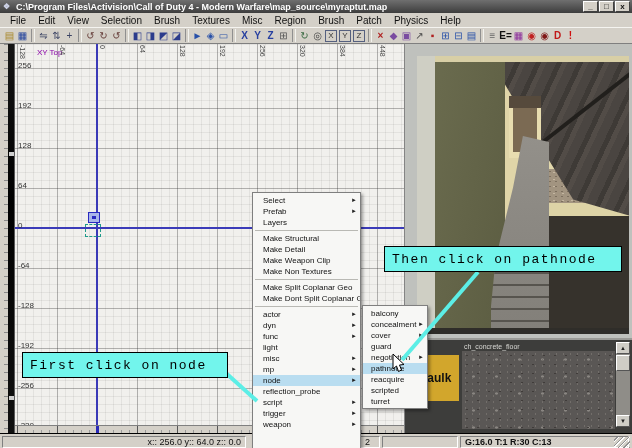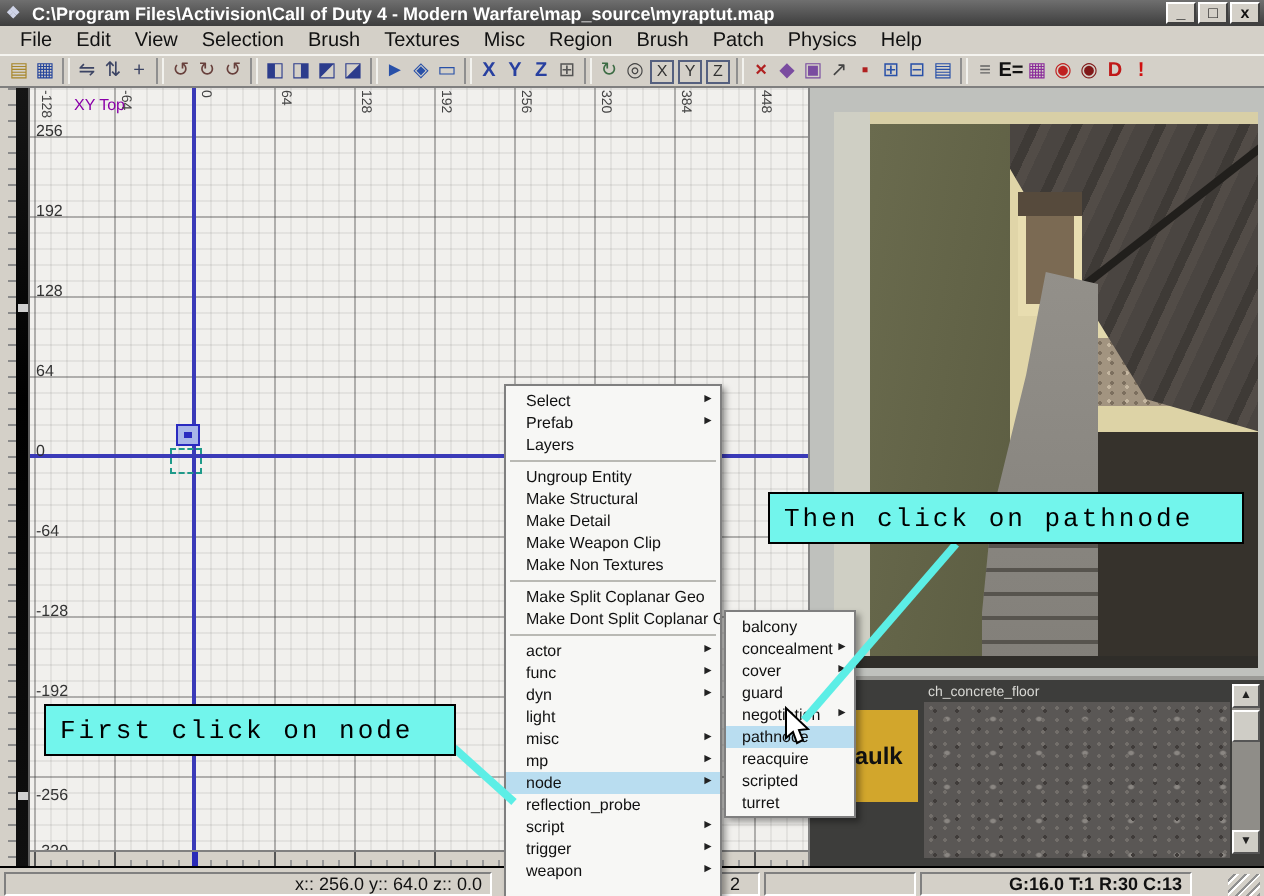--- a/index.html
+++ b/index.html
@@ -219,21 +219,21 @@
     <div class="view-label">XY Top</div>
     <div id="ylabels">
         <span class="ylab" style="top: 17px;">256</span>
         <span class="ylab" style="top: 57px;">192</span>
         <span class="ylab" style="top: 97px;">128</span>
         <span class="ylab" style="top: 137px;">64</span>
         <span class="ylab" style="top: 177px;">0</span>
         <span class="ylab" style="top: 217px;">-64</span>
         <span class="ylab" style="top: 257px;">-128</span>
         <span class="ylab" style="top: 297px;">-192</span>
-        <span class="ylab" style="top: 337px; margin-top: 12px;">-256</span>
+        <span class="ylab" style="top: 337px;">-256</span>
         <span class="ylab" style="top: 377px;">-320</span>
       </div>
     <div id="xlabels">
         <span class="xlab" style="left: 4px;">-128</span>
         <span class="xlab" style="left: 44px;">-64</span>
         <span class="xlab" style="left: 84px;">0</span>
         <span class="xlab" style="left: 124px;">64</span>
         <span class="xlab" style="left: 164px;">128</span>
         <span class="xlab" style="left: 204px;">192</span>
         <span class="xlab" style="left: 244px;">256</span>
@@ -280,41 +280,40 @@
       <div class="scroll-btn" style="top:0">▲</div>
       <div class="scroll-thumb"></div>
       <div class="scroll-btn" style="bottom:0">▼</div>
     </div>
   </div>
 
   <div class="statusbar">
     <div class="cell" style="left:2px;width:244px;text-align:right">x:: 256.0 y:: 64.0 z:: 0.0</div>
     <div class="cell" style="left:360px;width:20px">2</div>
     <div class="cell" style="left:382px;width:76px"></div>
-    <div class="cell" style="left:460px;width:136px;text-align:right;font-weight:bold">G:16.0 T:1 R:30 C:13</div>
+    <div class="cell" style="left:460px;width:169px;text-align:left;font-weight:bold">G:16.0 T:1 R:30 C:13</div>
     <div class="grip"></div>
   </div>
 
   <div class="ctxmenu" id="ctxmenu">
       <div class="cm-row"><span>Select</span><span class="cm-arrow">►</span></div>
       <div class="cm-row"><span>Prefab</span><span class="cm-arrow">►</span></div>
       <div class="cm-row"><span>Layers</span></div>
       <div class="cm-sep"></div>
-      <div class="cm-row"><span>Ungroup Entity</span></div>
       <div class="cm-row"><span>Make Structural</span></div>
       <div class="cm-row"><span>Make Detail</span></div>
       <div class="cm-row"><span>Make Weapon Clip</span></div>
       <div class="cm-row"><span>Make Non Textures</span></div>
       <div class="cm-sep"></div>
       <div class="cm-row"><span>Make Split Coplanar Geo</span></div>
       <div class="cm-row"><span>Make Dont Split Coplanar Geo</span></div>
       <div class="cm-sep"></div>
       <div class="cm-row"><span>actor</span><span class="cm-arrow">►</span></div>
+      <div class="cm-row"><span>dyn</span><span class="cm-arrow">►</span></div>
       <div class="cm-row"><span>func</span><span class="cm-arrow">►</span></div>
-      <div class="cm-row"><span>dyn</span><span class="cm-arrow">►</span></div>
       <div class="cm-row"><span>light</span></div>
       <div class="cm-row"><span>misc</span><span class="cm-arrow">►</span></div>
       <div class="cm-row"><span>mp</span><span class="cm-arrow">►</span></div>
       <div class="cm-row hl"><span>node</span><span class="cm-arrow">►</span></div>
       <div class="cm-row"><span>reflection_probe</span></div>
       <div class="cm-row"><span>script</span><span class="cm-arrow">►</span></div>
       <div class="cm-row"><span>trigger</span><span class="cm-arrow">►</span></div>
       <div class="cm-row"><span>weapon</span><span class="cm-arrow">►</span></div>
     </div>
 

